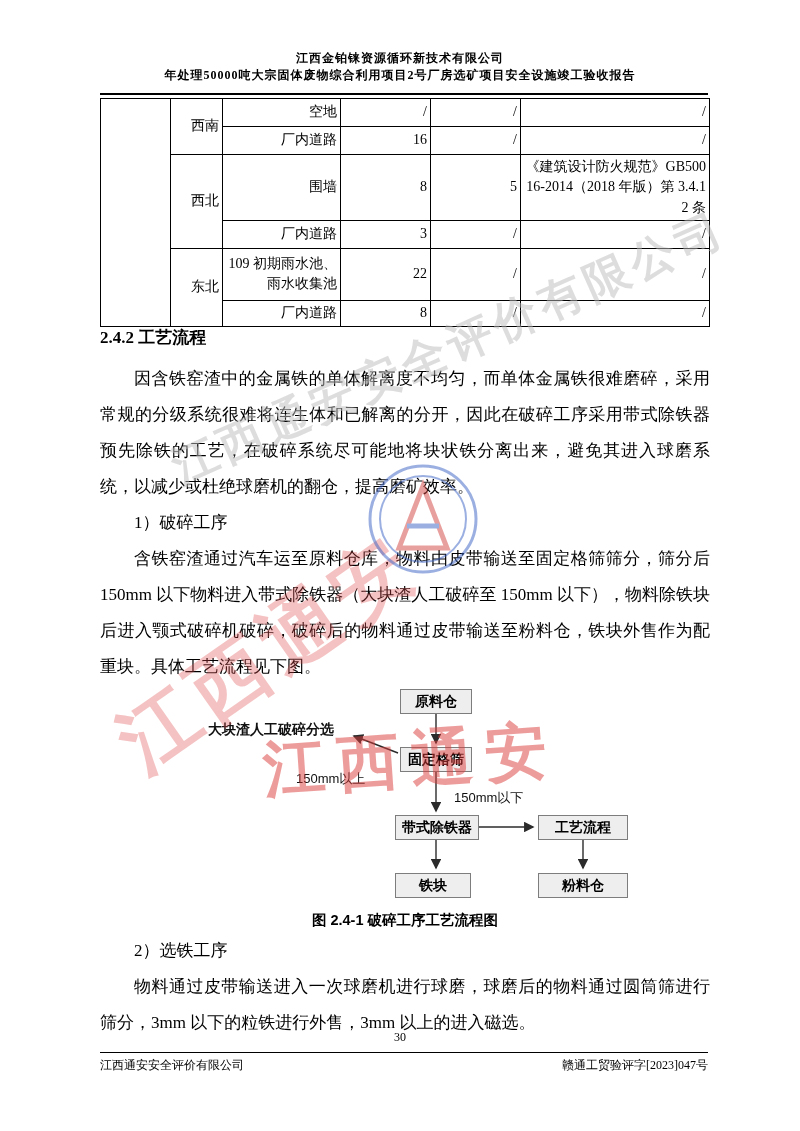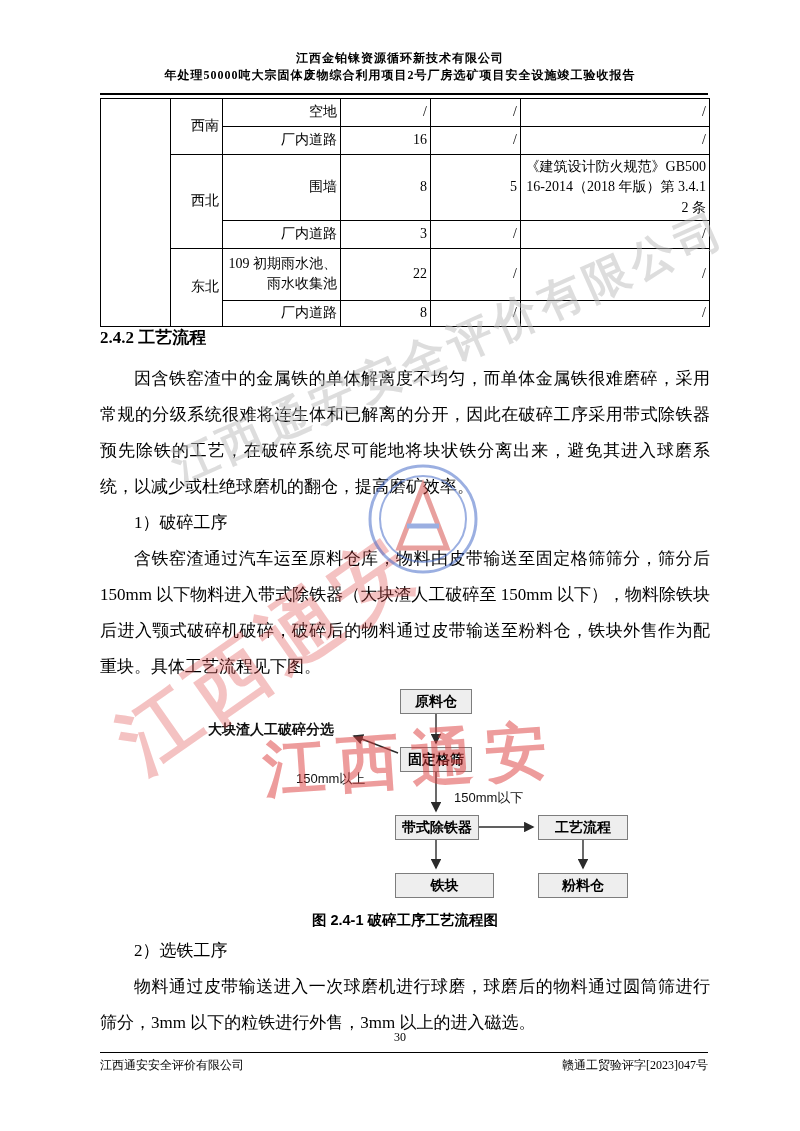--- a/index.html
+++ b/index.html
@@ -32,21 +32,21 @@
   
   .flow { position:relative; width:610px; height:220px; margin-top:2px;
     font-family:"Liberation Sans","DejaVu Sans",sans-serif; }
   .flow svg.arrows { position:absolute; left:0; top:0; }
   .fnode { position:absolute; background:#eeeeee; border:1px solid #7d7d7d;
     font-size:14px; font-weight:700; text-align:center; line-height:23px; height:25px; }
   .n-yl { left:300px; top:2px;   width:72px; }
   .n-gs { left:300px; top:60px;  width:72px; }
   .n-ct { left:295px; top:128px; width:84px; }
   .n-ps { left:438px; top:128px; width:90px; }
-  .n-tk { left:295px; top:186px; width:99px; }
+  .n-tk { left:295px; top:186px; width:76px; }
   .n-fl { left:438px; top:186px; width:90px; }
   .flabel { position:absolute; font-size:13px; color:#111; white-space:nowrap; }
   .l-manual { left:108px; top:34px; font-size:14px; font-weight:700; }
   .l-above  { left:196px; top:83px; }
   .l-below  { left:354px; top:102px; }
   .caption { font-family:"Liberation Sans","DejaVu Sans",sans-serif; font-size:14.5px;
     font-weight:700; text-align:center; line-height:26px; }
   
   .pageno { position:absolute; top:1030px; left:0; right:0; text-align:center;
     font-size:12px; z-index:1; }

